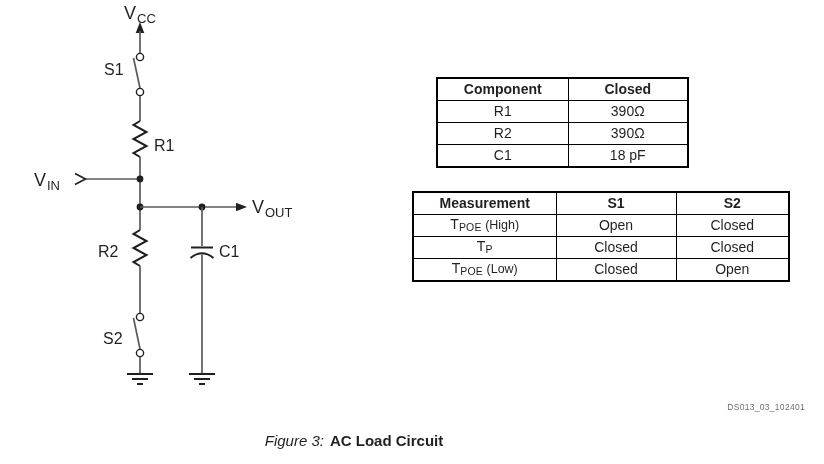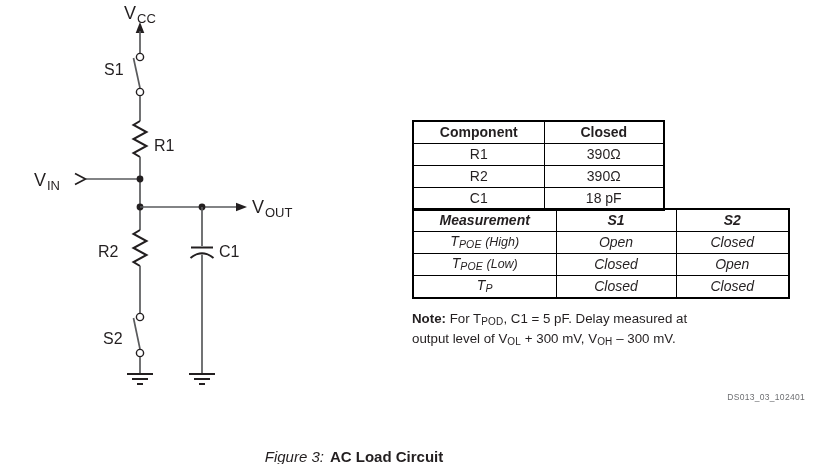--- a/index.html
+++ b/index.html
@@ -38,38 +38,38 @@
   }
   table.tbl th, table.tbl td{
     border:1px solid var(--border);
     text-align:center;
     vertical-align:middle;
     height:21px;
     padding:0 4px;
     line-height:1.1;
   }
   table.tbl th{font-weight:bold;}
-  .t1{left:412px;top:77px;width:251px;margin-top:43px;}
-  .t2{left:412px;top:208px;width:376px;font-style:italic;}
+  .t1{left:436px;top:77px;width:251px;}
+  .t2{left:412px;top:191px;width:376px;}
   .sub{font-size:10.5px;vertical-align:-2px;letter-spacing:0.2px;}
   .small{font-size:12.5px;margin-top:10px;}
   
   .note{
     position:absolute;left:412px;top:310px;width:390px;
     font-size:13.3px;line-height:17px;color:var(--ink);
   }
   .note .b{font-weight:bold;}
   .note .sub{font-size:10px;vertical-align:-1.5px;}
   
   .watermark{
-    position:absolute;right:19px;top:392px;
+    position:absolute;right:19px;top:402px;
     font-size:8.5px;color:var(--watermark);letter-spacing:0.3px;margin-left:44px;
   }
   .caption{
-    position:absolute;left:0;top:448px;width:708px;
+    position:absolute;left:0;top:432px;width:708px;
     text-align:center;font-size:15px;color:var(--ink);
   }
   .caption .fig{font-style:italic;margin-right:6px;}
   .caption .ttl{font-weight:bold;}
 </style>
 </head>
 <body>
 
 <div class="page">
 
@@ -194,39 +194,35 @@
     <tbody>
       <tr>
         <td>
           <span>T</span><span class="sub">POE</span><span class="small"> (High)</span>
         </td>
         <td>Open</td>
         <td>Closed</td>
       </tr>
       <tr>
         <td>
+          <span>T</span><span class="sub">P</span><span class="small"></span>
+        </td>
+        <td>Closed</td>
+        <td>Closed</td>
+      </tr>
+      <tr>
+        <td>
           <span>T</span><span class="sub">POE</span><span class="small"> (Low)</span>
         </td>
         <td>Closed</td>
         <td>Open</td>
       </tr>
-      <tr>
-        <td>
-          <span>T</span><span class="sub">P</span><span class="small"></span>
-        </td>
-        <td>Closed</td>
-        <td>Closed</td>
-      </tr>
     </tbody>
   </table>
 
-  <div class="note">
-    <span class="b">Note:</span><span> For T</span><span class="sub">POD</span><span>, C1 = 5 pF. Delay measured at</span><br>
-    <span>output level of V</span><span class="sub">OL</span><span> + 300 mV, V</span><span class="sub">OH</span><span> – 300 mV.</span>
-  </div>
 
   <div class="watermark">DS013_03_102401</div>
 
   <div class="caption">
     <span class="fig">Figure 3:</span><span class="ttl">AC Load Circuit</span>
   </div>
 
 </div>
 
 </body></html>

